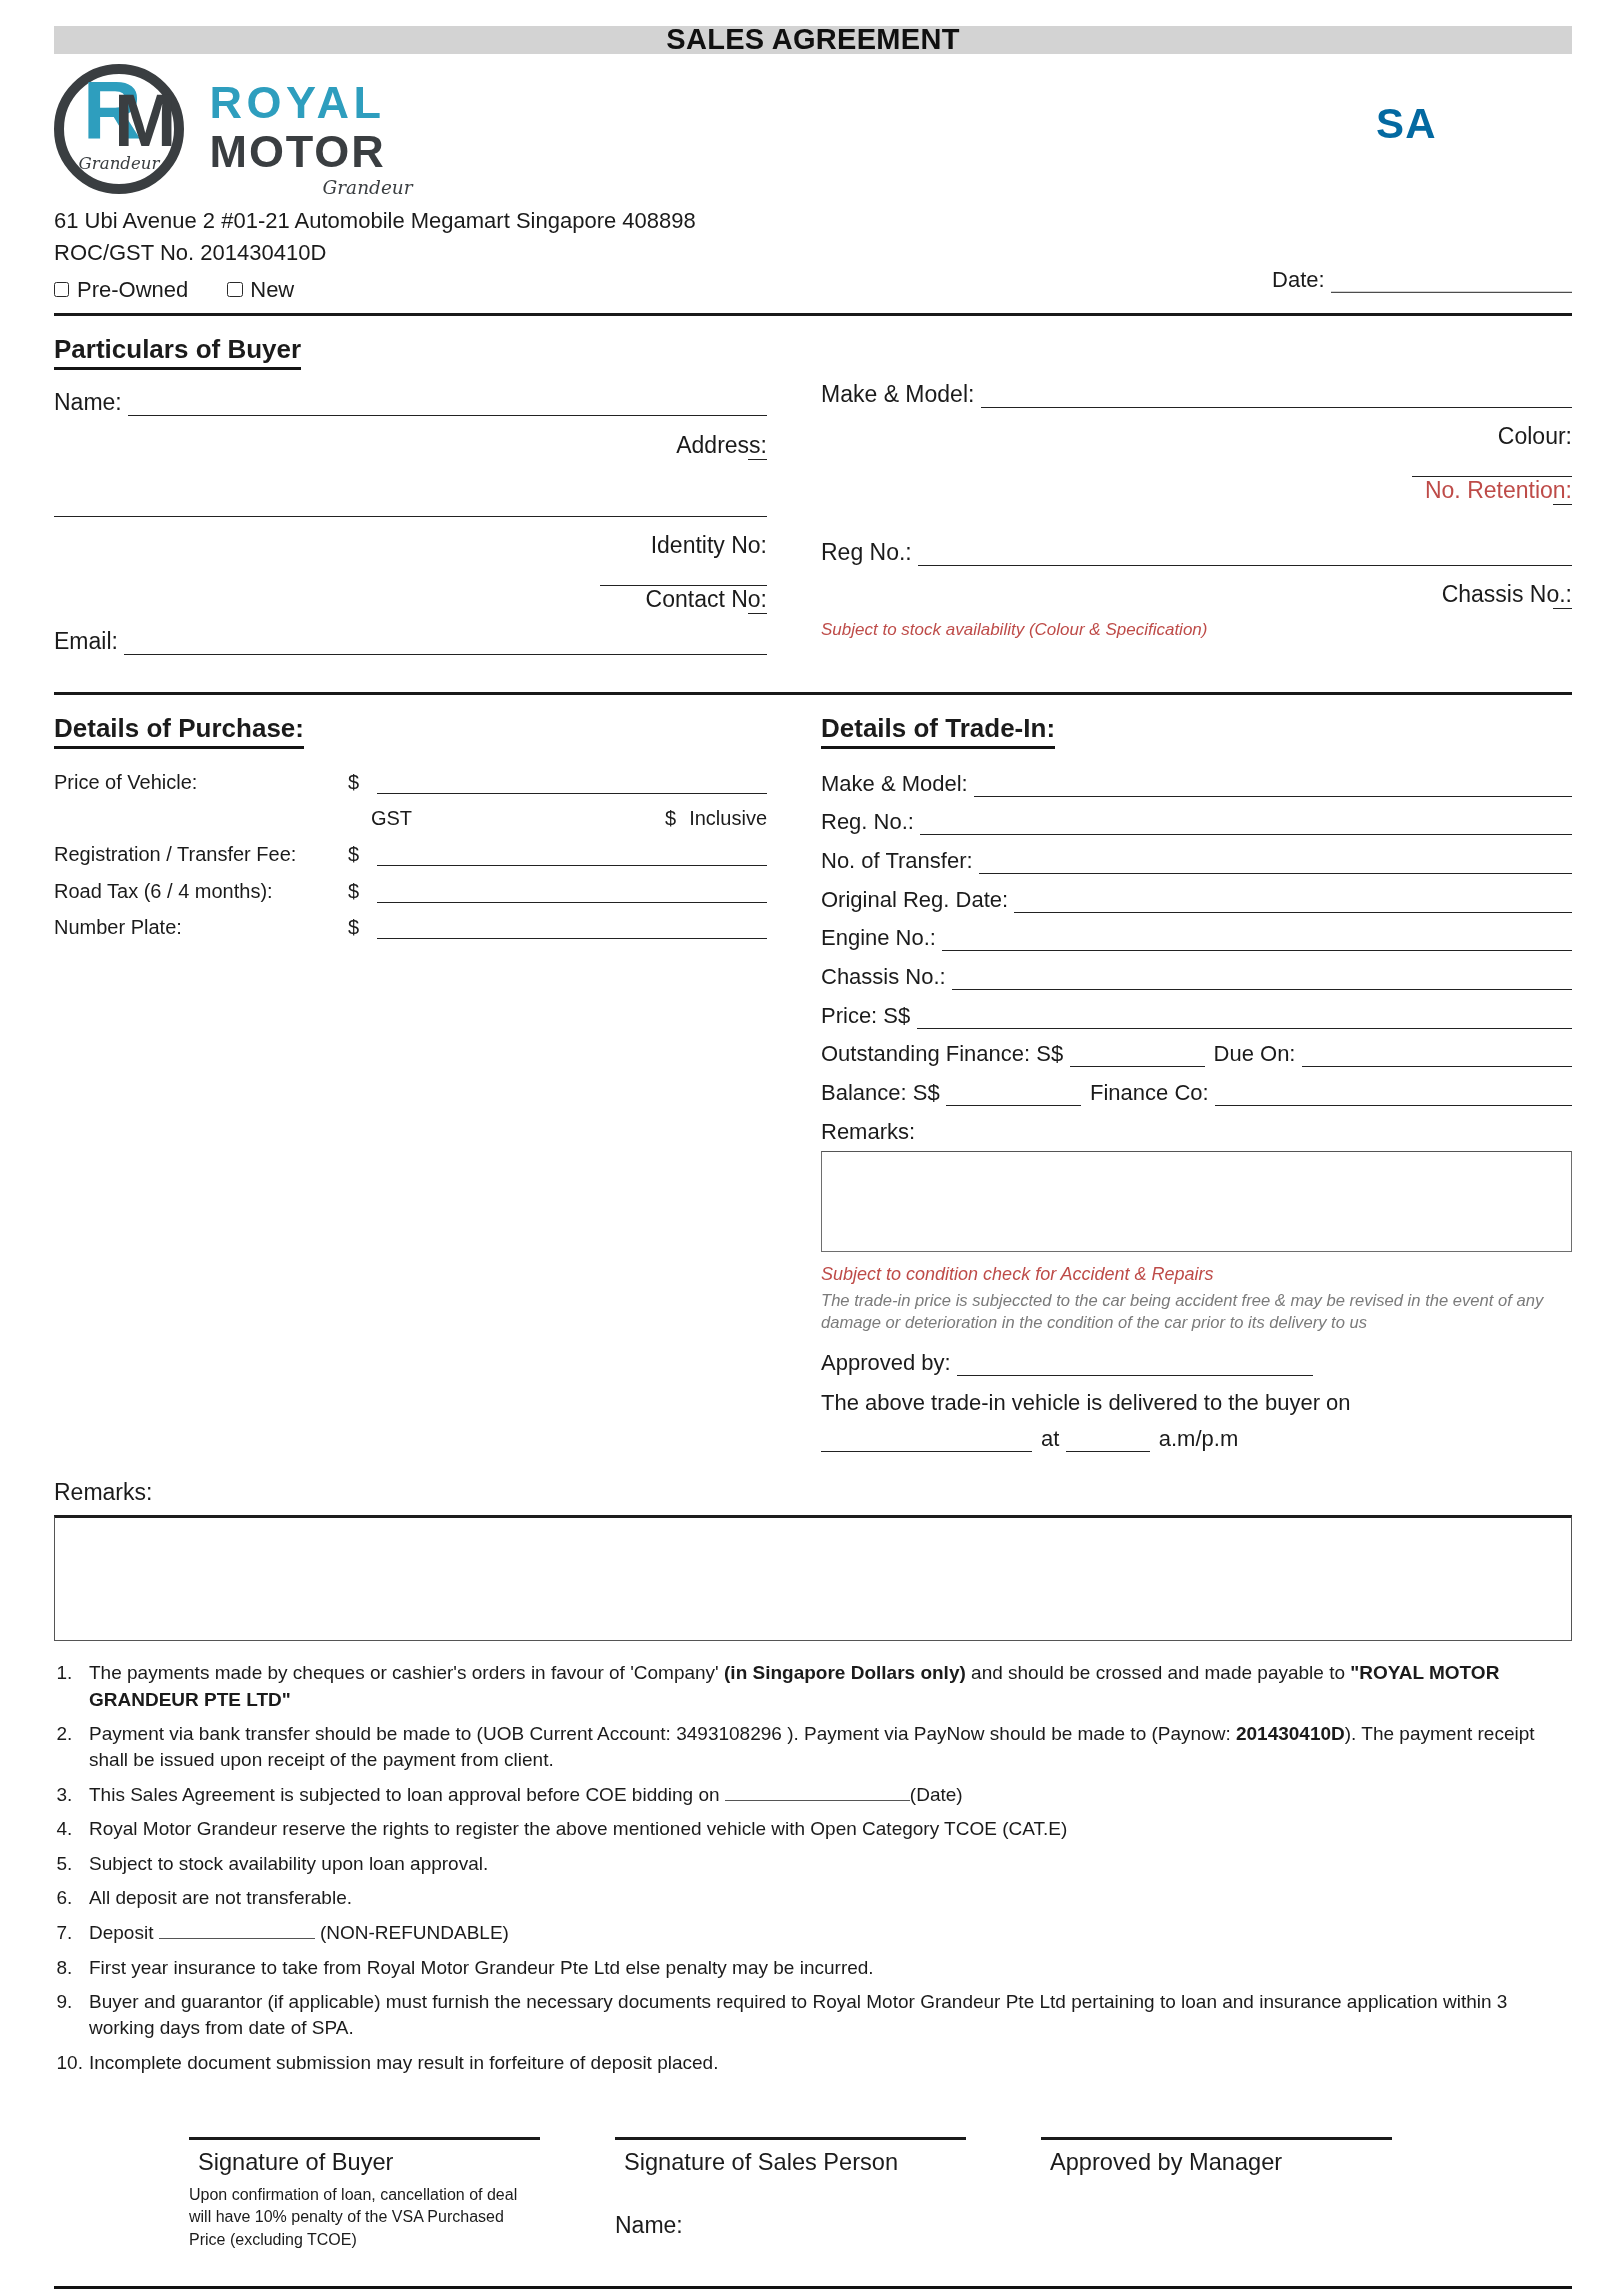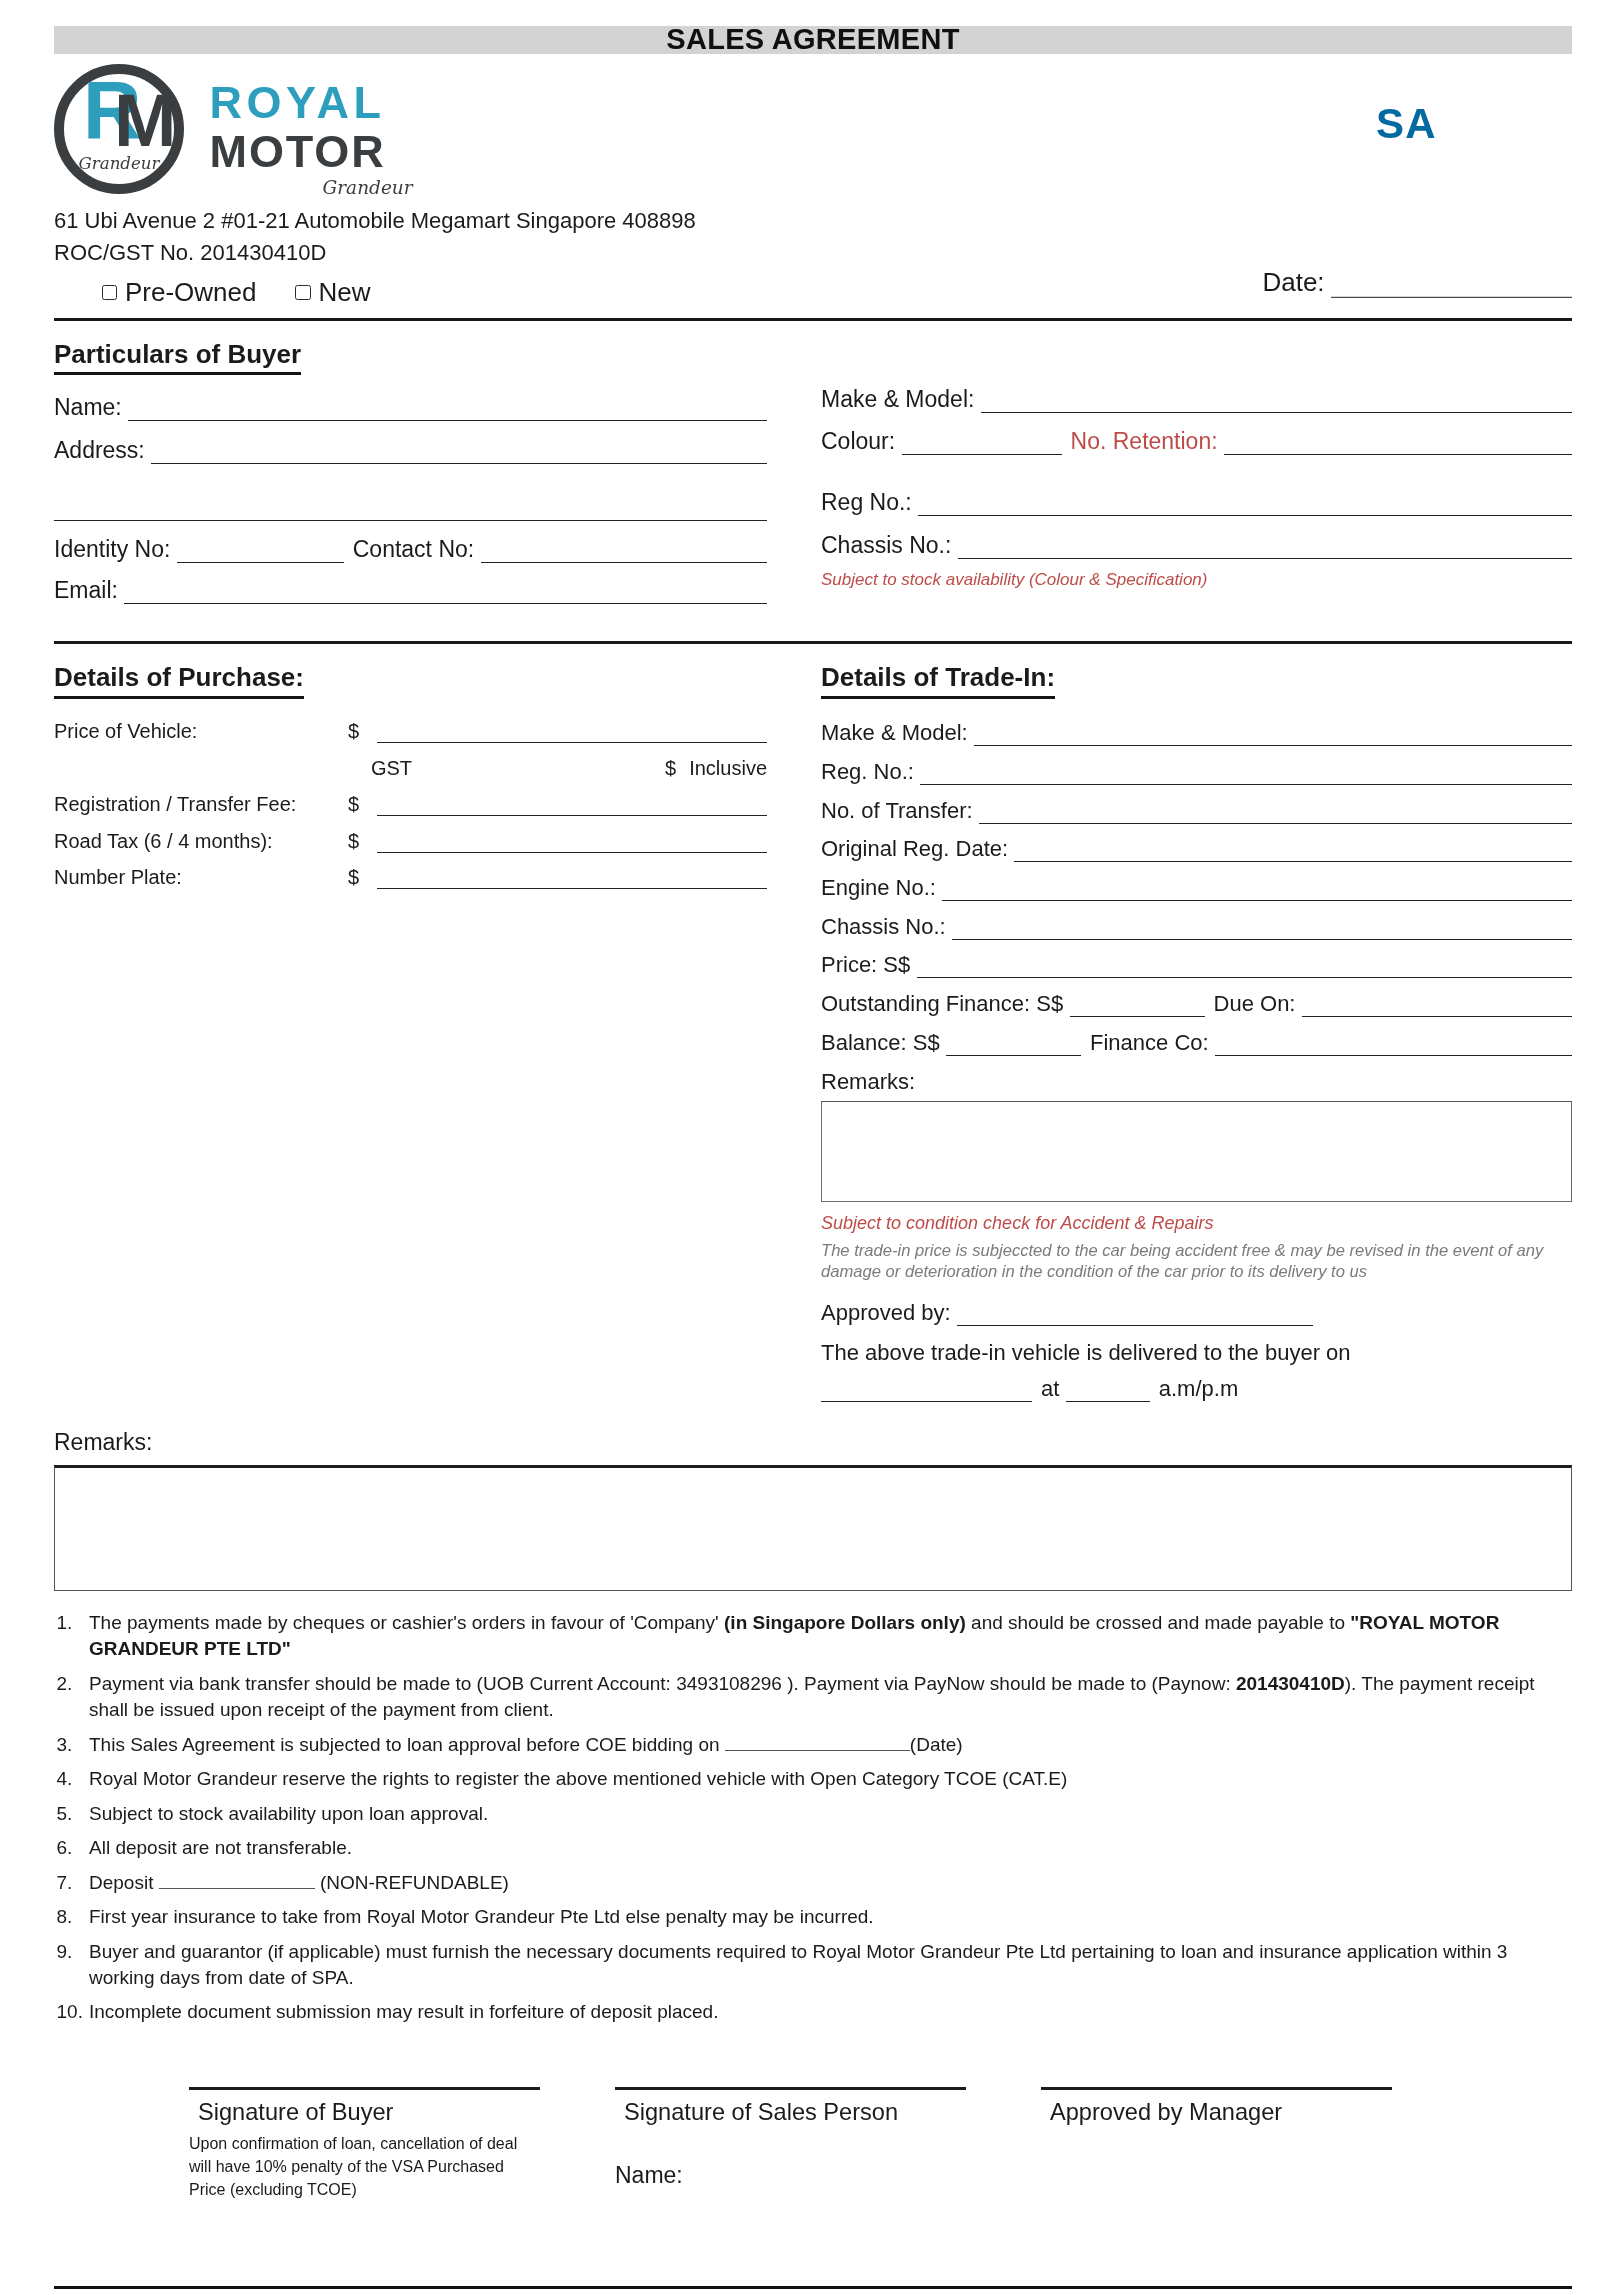--- a/index.html
+++ b/index.html
@@ -20,21 +20,21 @@
   .mono-m { position:absolute; left:60px; top:19px; font-size:75px; font-weight:800; color:#3a3e41; line-height:1; }
   .badge-script { position:absolute; bottom:20.4px; width:100%; text-align:center; font-family:"DejaVu Serif",serif; font-style:italic; font-size:16.6px; color:#3a3e41; }
   .brand { padding-top:16.6px; }
   .brand .royal { font-size:45px; font-weight:800; color:#2e9ebe; letter-spacing:4.5px; line-height:1; }
   .brand .motor { font-size:45px; font-weight:800; color:#3a3e41; letter-spacing:1.9px; line-height:1; margin-top:3.8px; }
   .brand .script2 { font-family:"DejaVu Serif",serif; font-style:italic; font-size:18.5px; color:#3a3e41; margin:2.5px 0 0 113px; }
   .doc-code { font-size:42px; font-weight:bold; color:#0369a1; padding:36px 135px 0 0; letter-spacing:1.3px; }
   
   .addr { margin-top:7.6px; font-size:22px; line-height:32px; }
   
-  .cond-row { display:flex; align-items:center; margin-top:7.6px; font-size:26px;margin-left:48px; }
+  .cond-row { display:flex; align-items:center; margin-top:7.6px; font-size:22px; }
   .cond-item { display:flex; align-items:center; }
   .cond-item + .cond-item { margin-left:39px; }
   .cbox { width:13.4px; height:13.4px; border:1.9px solid #2a2a2a; border-radius:2.5px; margin-right:7.6px; flex:none; background:#fff; }
   .date-wrap { margin-left:auto; display:flex; align-items:flex-end; transform:translateY(-10.2px); }
   .date-blank { width:241px; border-bottom:1.9px solid #222; height:1.05em; margin-left:6.4px; }
   
   .thick { border:none; border-top:3.2px solid #191919; margin:10.2px 0 0 0; }
   .thick2 { border:none; border-top:3.2px solid #191919; margin:37px 0 0 0; }
   
   .cols { display:grid; grid-template-columns:713px 751px; column-gap:54px; margin-top:18px; align-items:start; }
@@ -42,21 +42,21 @@
   
   .frow { display:flex; align-items:flex-end; font-size:23px; }
   .frow .lab { white-space:nowrap; }
   .fill { flex:1; border-bottom:1.9px solid #222; height:1.1em; margin-left:6.4px; min-width:19px; }
   .fill.fx { flex:none; }
   .fill.nml { margin-left:0; }
   .red { color:#be4b48; }
   .gray { color:#7b7b7b; }
   .it { font-style:italic; }
   .note-sm { font-size:17px; margin-top:11.5px; }
-  .mt24 { margin-top:15.3px; } .mt22 { margin-top:14px; }
+  .mt24 { margin-top:15.3px;flex-direction:column; } .mt22 { margin-top:14px; }
   .mt49 { margin-top:31px; } .mt54 { margin-top:34px; }
   
   .prow { display:flex; align-items:flex-end; font-size:20px; margin-top:13.4px;justify-content:flex-end; }
   .prow.first { margin-top:2.5px; }
   .plab { width:294px; flex:none; white-space:nowrap; }
   .dollar { width:23px; flex:none; }
   .pval { margin-left:1.3px; }
   
   .trow { display:flex; align-items:flex-end; font-size:22px; margin-top:12.7px; }
   .trow.first { margin-top:2.5px; }

